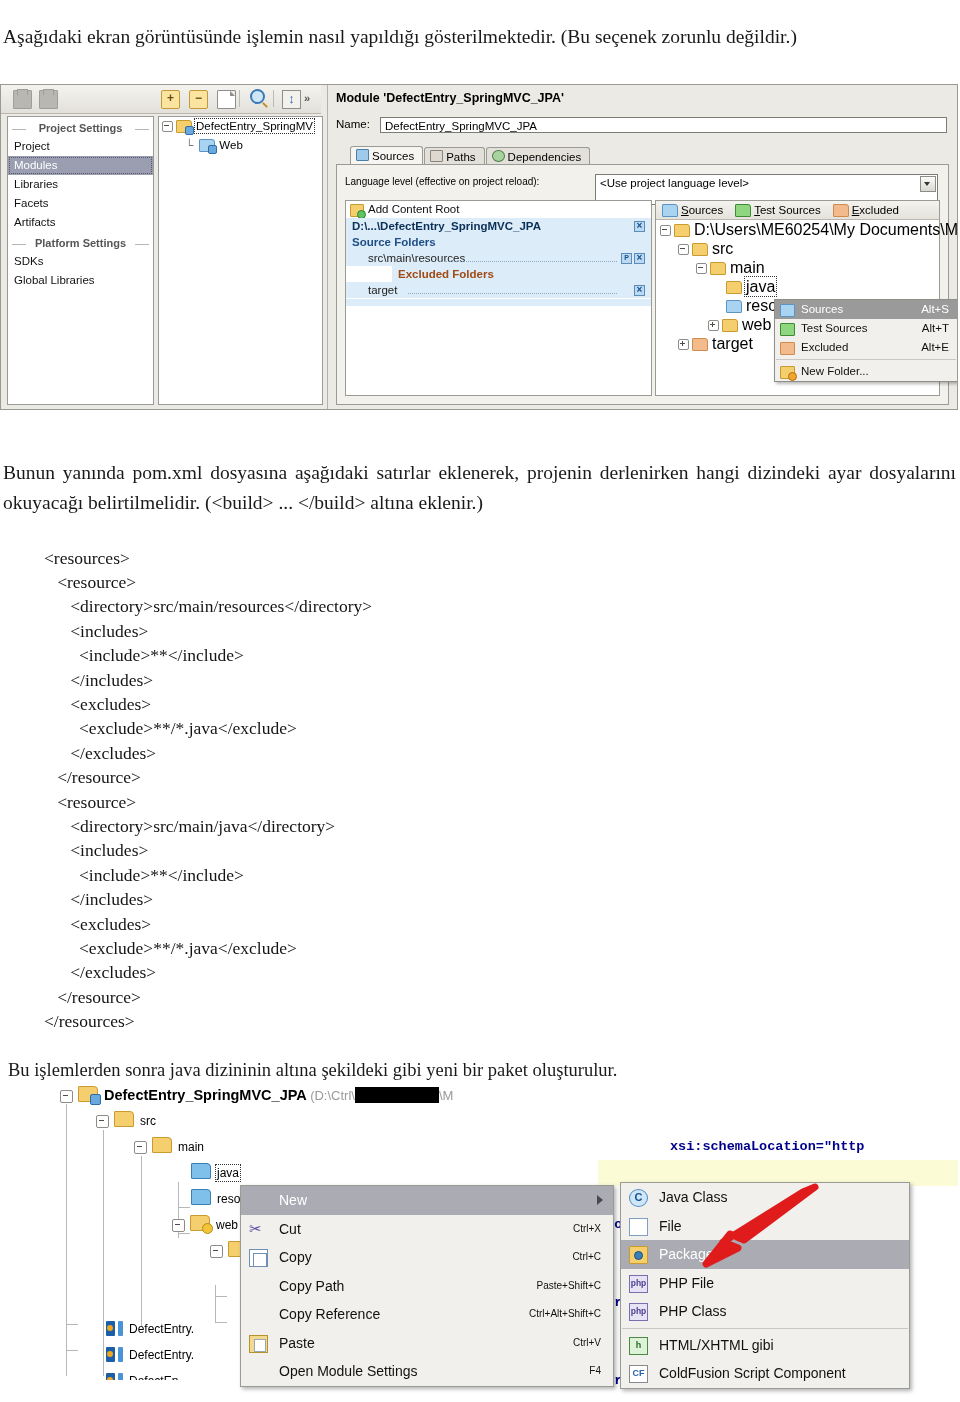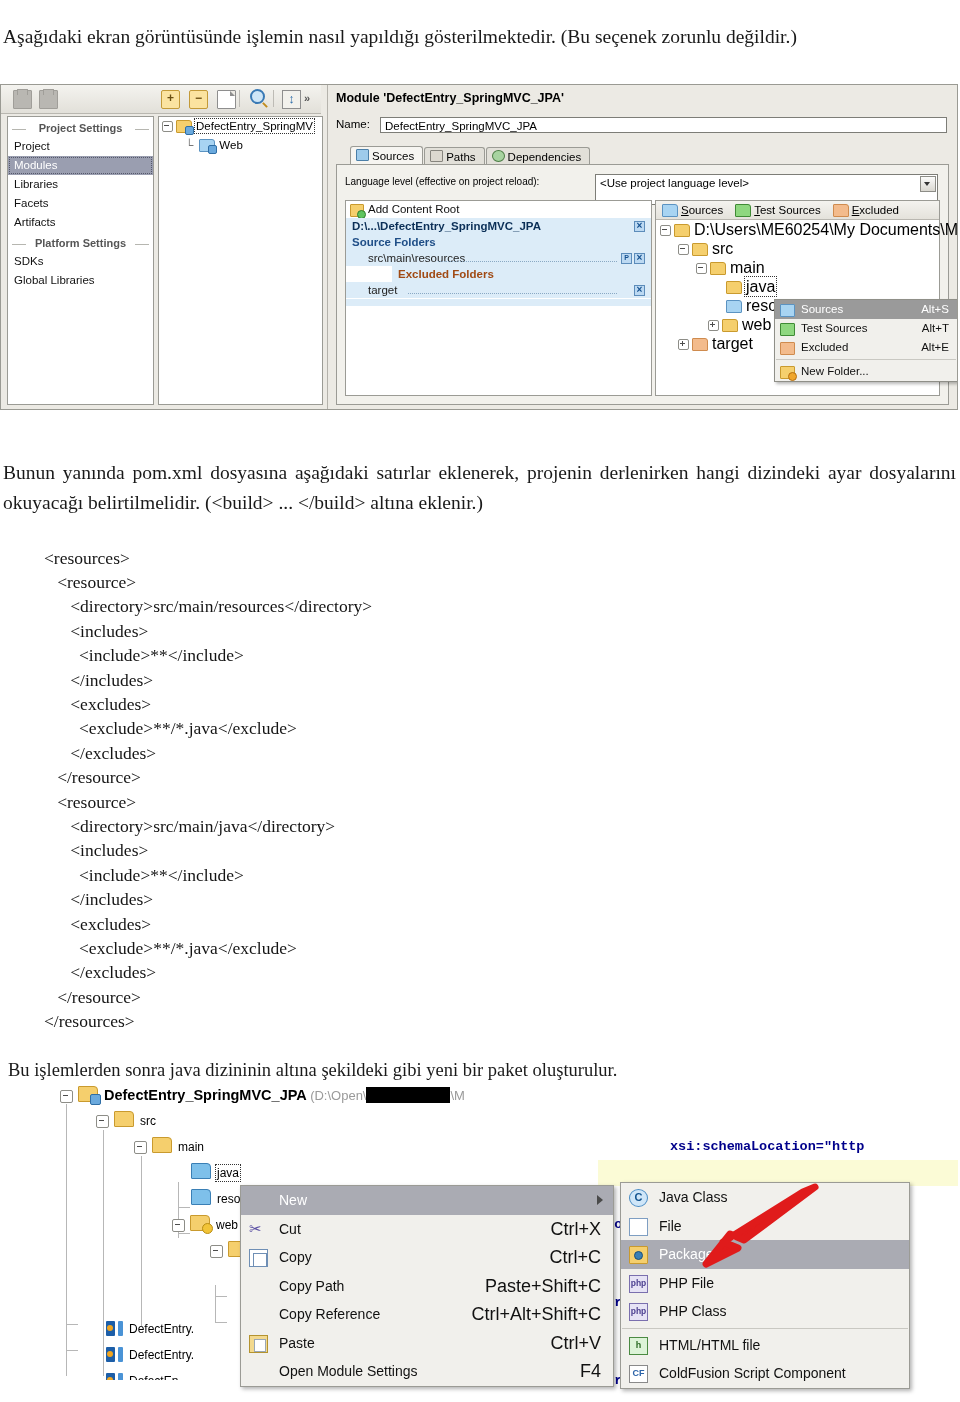--- a/index.html
+++ b/index.html
@@ -186,21 +186,21 @@
     white-space:pre;color:#000;}
   .kw{color:#00008b;}
   #pom-highlight{position:absolute;left:540px;top:78px;width:360px;height:26px;background:#fbfbd6;}
   .trv{position:absolute;background:#b7b7b7;}
 
   .s2-ctx{position:absolute;background:#f1f0ec;border:1px solid #9b9b95;
     box-shadow:2px 2px 4px rgba(0,0,0,.3);}
   .s2item{position:relative;height:28.5px;line-height:28.5px;padding-left:38px;padding-right:14px;
     font-size:14px;color:#111;white-space:nowrap;}
   .s2item.sel{background:#aaabb3;color:#fff;}
-  .s2item .acc{position:absolute;right:12px;top:0;font-size:18px;}
+  .s2item .acc{position:absolute;right:12px;top:0;font-size:10px;}
   .s2item .arr{position:absolute;right:10px;top:9px;border-width:5px 0 5px 6px;border-style:solid;
     border-color:transparent transparent transparent #4a4a4a;}
   .s2item .mic2{position:absolute;left:8px;top:6px;width:17px;height:16px;}
   .s2sep{height:1px;background:#c9c8c2;margin:2px 1px;}
 
   .ico-scissors{color:#5a4fa3;font-size:15px;line-height:16px;}
   .ico-copy{background:#fff;border:1px solid #6f8fb5;position:relative;}
   .ico-copy:after{content:"";position:absolute;left:3px;top:3px;width:12px;height:12px;
     background:#fff;border:1px solid #6f8fb5;}
   .ico-paste{background:#f3d98e;border:1px solid #b4932f;position:relative;}
@@ -390,21 +390,21 @@
     <div class="trv" style="left:120px;top:125px;width:12px;height:1px"></div>
     <div class="trv" style="left:120px;top:151px;width:12px;height:1px"></div>
     <div class="trv" style="left:8px;top:242px;width:12px;height:1px"></div>
     <div class="trv" style="left:8px;top:268px;width:12px;height:1px"></div>
     <div class="trv" style="left:157px;top:203px;width:1px;height:38px"></div>
     <div class="trv" style="left:157px;top:214px;width:12px;height:1px"></div>
     <div class="trv" style="left:157px;top:240px;width:12px;height:1px"></div>
 
     <div class="s2-tree">
       <div class="s2node" style="padding-left:2px">
-        <span class="exp"></span><span class="fold2 badge"></span><span class="s2-lbl-bold">DefectEntry_SpringMVC_JPA</span> <span class="s2-lbl-dim">(D:\Open\</span><span class="redact"></span><span class="s2-lbl-dim">\M</span>
+        <span class="exp"></span><span class="fold2 badge"></span><span class="s2-lbl-bold">DefectEntry_SpringMVC_JPA</span> <span class="s2-lbl-dim">(D:\Ctrl\</span><span class="redact"></span><span class="s2-lbl-dim">\M</span>
       </div>
       <div class="s2node" style="padding-left:38px">
         <span class="exp"></span><span class="fold2"></span><span>src</span>
       </div>
       <div class="s2node" style="padding-left:76px">
         <span class="exp"></span><span class="fold2"></span><span>main</span>
       </div>
       <div class="s2node" style="padding-left:133px">
         <span class="fold2 blue"></span><span class="dotsel">java</span>
       </div>
@@ -490,21 +490,21 @@
         <span class="mic2 ico-php">php</span>
         <span>PHP File</span>
       </div>
       <div class="s2item">
         <span class="mic2 ico-php">php</span>
         <span>PHP Class</span>
       </div>
       <div class="s2sep"></div>
       <div class="s2item">
         <span class="mic2 ico-html">h</span>
-        <span>HTML/HTML file</span>
+        <span>HTML/XHTML gibi</span>
       </div>
       <div class="s2item">
         <span class="mic2 ico-cf">CF</span>
         <span>ColdFusion Script Component</span>
       </div>
     </div>
 
     <svg id="red-arrow" width="900" height="318">
       <path d="M 745 110 L 665 160 L 680 166 L 648 182 L 672 152 L 686 158 L 757 105 Z" fill="#e01b1b" stroke="#e01b1b" stroke-width="7" stroke-linejoin="round"></path>
     </svg>

